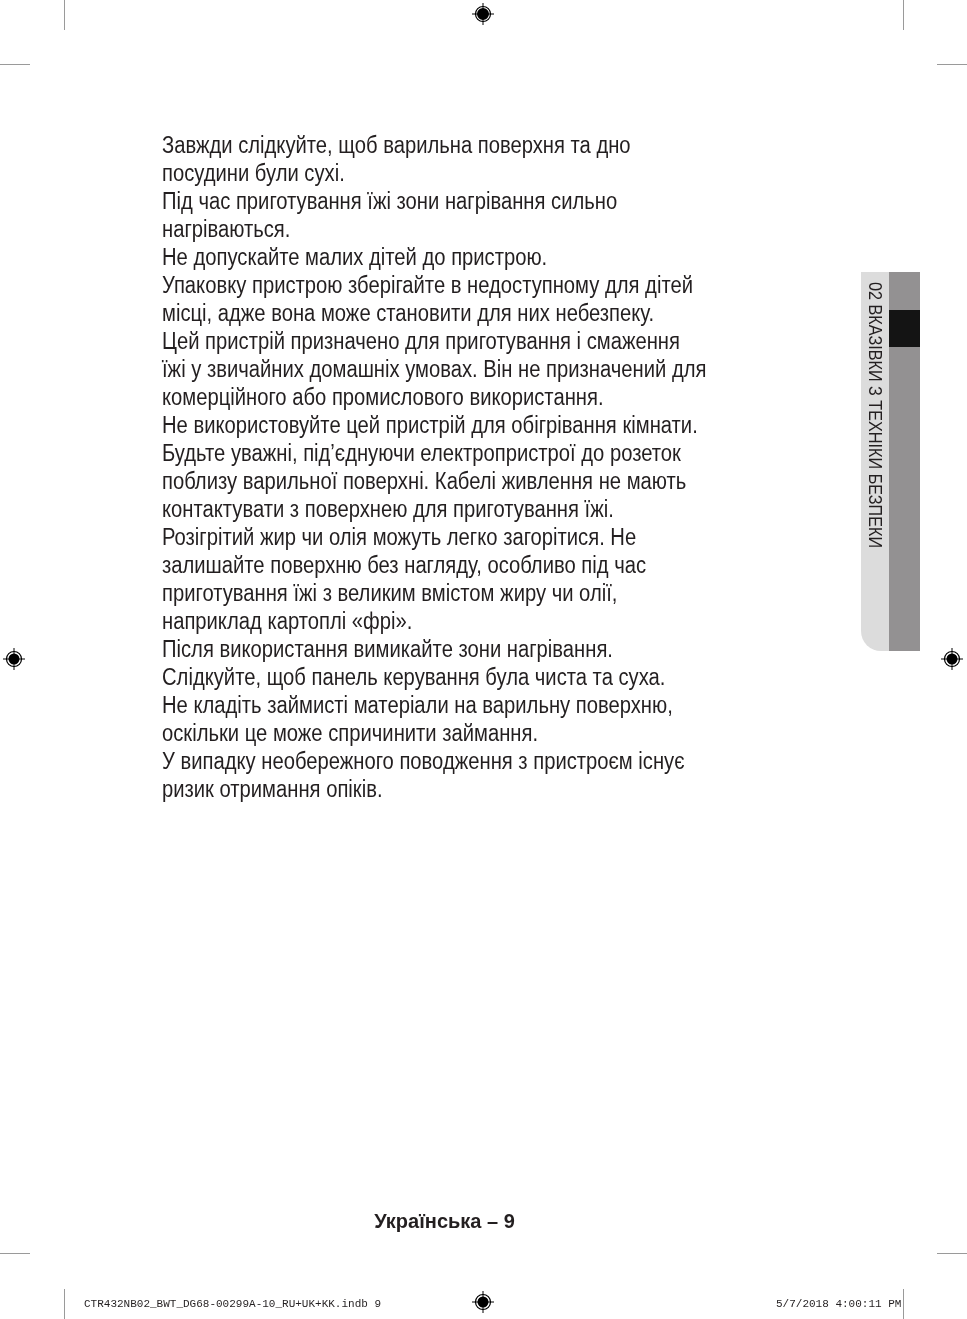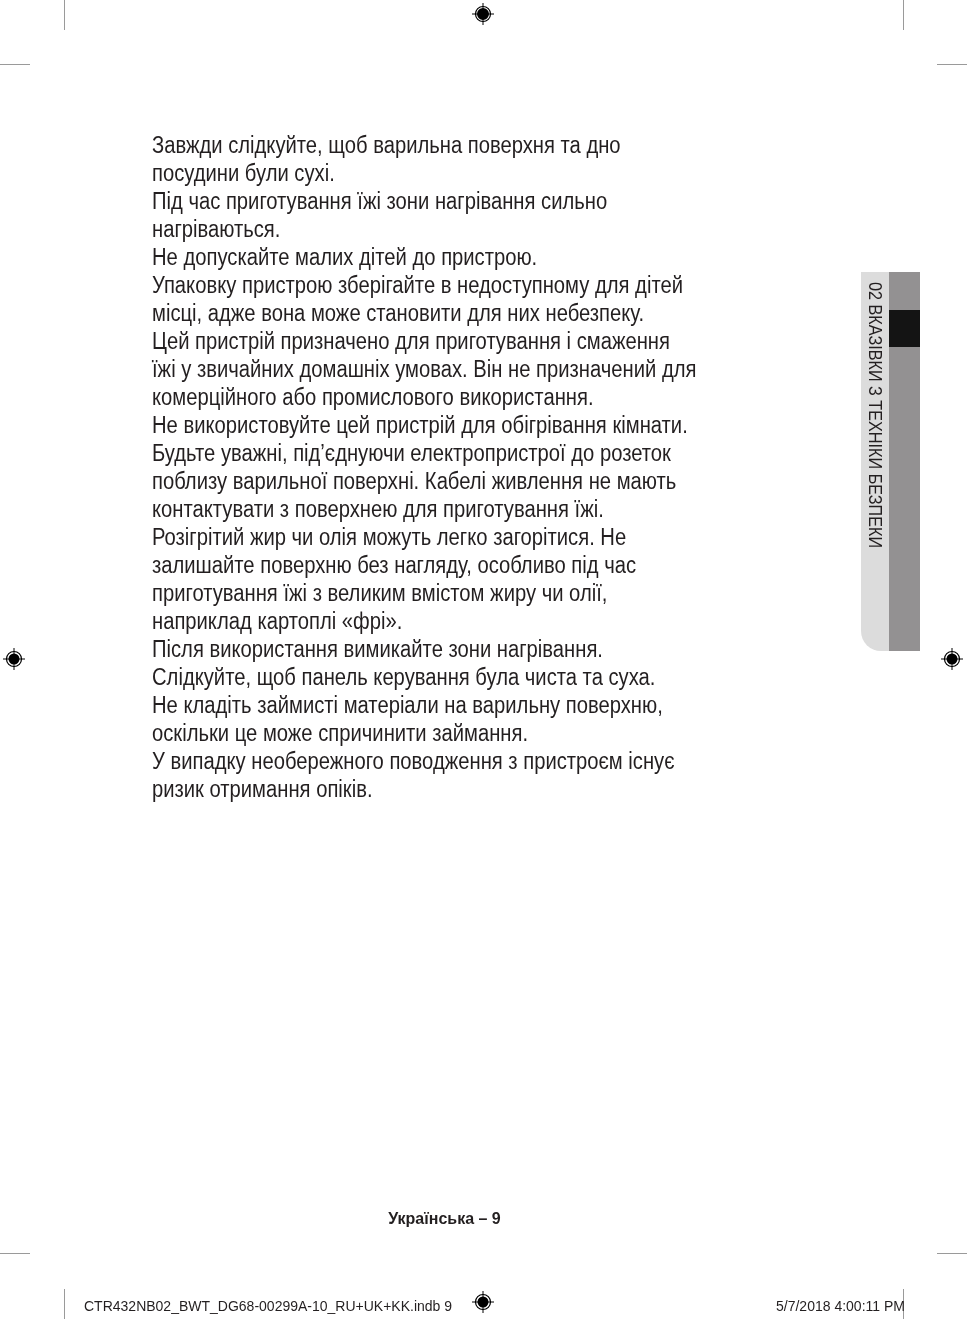--- a/index.html
+++ b/index.html
@@ -7,21 +7,21 @@
     width: 967px; height: 1319px; position: relative; overflow: hidden;
     background: #ffffff;
     font-family: "Liberation Sans", sans-serif;
     color: #231f20;
   }
   .crop { position: absolute; background: #9a9a9a; }
   .crop.v { width: 1px; height: 30px; }
   .crop.h { height: 1px; width: 30px; }
   .reg { position: absolute; width: 22px; height: 22px; }
   .body-text {
-    position: absolute; left: 152px; top: 131px; width: 700px;
+    position: absolute; left: 162px; top: 131px; width: 700px;
   }
   .body-text .line {
     height: 28px; line-height: 28px;
     font-size: 23.5px; white-space: nowrap;
     transform: scaleX(0.86); transform-origin: left center;
     letter-spacing: 0px;
   }
   .side-tab {
     position: absolute; left: 861px; top: 272px; width: 59px; height: 379px;
   }
@@ -39,25 +39,25 @@
   }
   .side-tab .label {
     position: absolute; left: 2px; top: 10px;
     writing-mode: vertical-rl;
     font-size: 18px; line-height: 24px; color: #231f20;
     white-space: nowrap;
     transform: scaleY(0.9); transform-origin: top center;
   }
   .footer-page {
     position: absolute; left: 0; width: 889px; top: 1210px;
-    text-align: center; font-weight: bold; font-size: 16px; color: #231f20;
+    text-align: center; font-weight: bold; font-size: 20px; color: #231f20;
   }
   .slug {
     position: absolute; top: 1298px;
-    font-family: Liberation Sans, sans-serif; font-size: 14px; color: #231f20;
+    font-family: Liberation Mono, monospace; font-size: 11px; color: #231f20;
     white-space: nowrap;
   }
 </style>
 </head>
 <body>
 
 <div class="crop v" style="left:64px; top:0;"></div>
 <div class="crop h" style="left:0; top:64px;"></div>
 <div class="crop v" style="left:903px; top:0;"></div>
 <div class="crop h" style="left:937px; top:64px;"></div>

